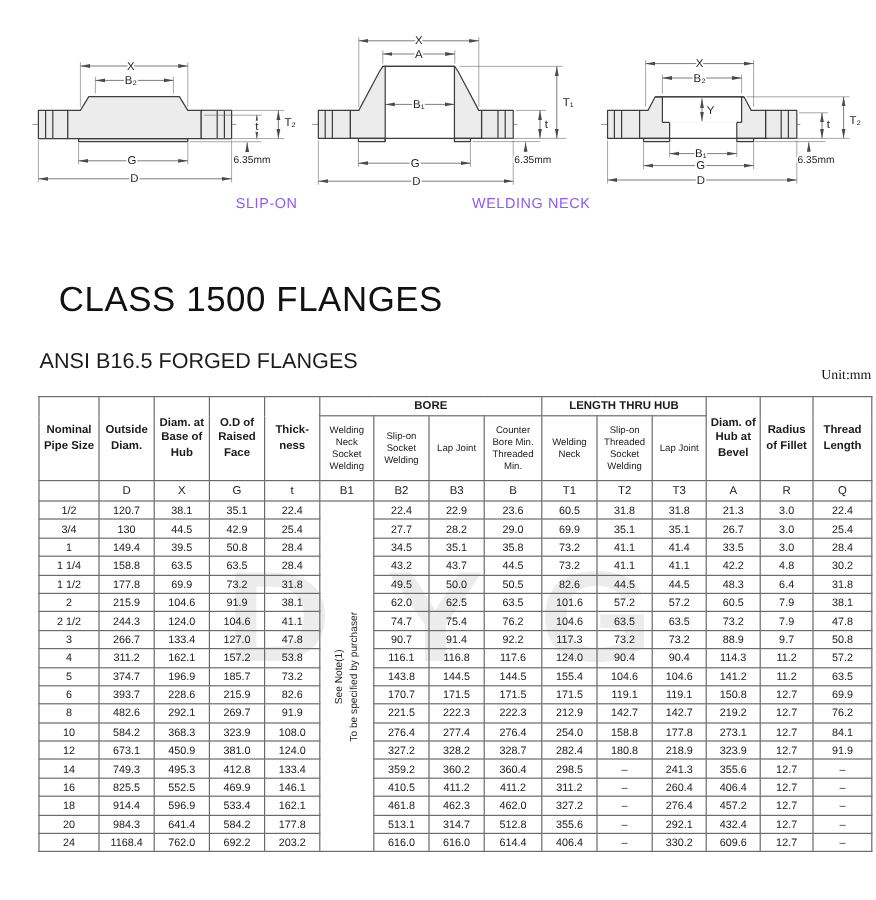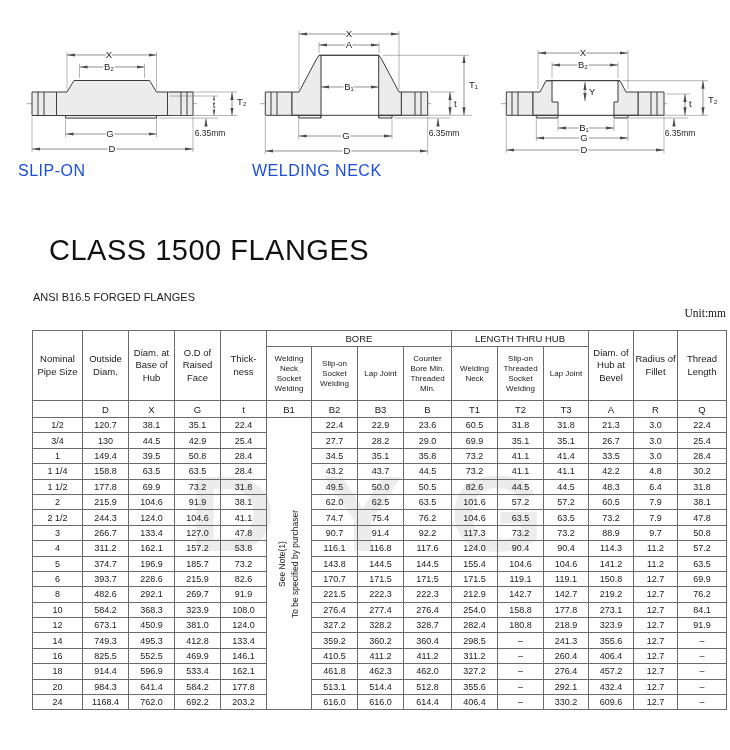--- a/index.html
+++ b/index.html
@@ -4,47 +4,47 @@
 <style>
   html,body{margin:0;padding:0;}
   body{
     width:730px;height:750px;position:relative;background:#fff;
     font-family:"Liberation Sans","DejaVu Sans",sans-serif;color:#1a1a1a;
     overflow:hidden;
   }
   
   .diagram{position:absolute;}
   .diagram svg{display:block;}
-  .caption{text-align:left;font-size:16px;letter-spacing:0.5px;color:#1d4ed8;margin-top:2px;}
+  .caption{text-align:right;font-size:12px;letter-spacing:0.5px;color:#8b5cf6;margin-top:2px;}
   .outline{fill:#ececec;stroke:#3c3c3c;stroke-width:1;stroke-linejoin:round;}
   .cut{fill:#ffffff;stroke:none;}
   .edge{stroke:#3c3c3c;stroke-width:1;fill:none;}
   .dimline{stroke:#4a4a4a;stroke-width:0.6;fill:none;}
   .extline{stroke:#6a6a6a;stroke-width:0.5;fill:none;}
   .cline{stroke:#555;stroke-width:0.5;fill:none;stroke-dasharray:7 2.5 1.5 2.5;}
   .dimtext{font-size:9.5px;fill:#1d1d1d;paint-order:stroke;stroke:#ffffff;stroke-width:3px;}
   .dimtext.small{font-size:8.5px;}
   
   .title-block{position:absolute;left:33px;top:218px;}
   .title-block h1{margin:16px;font-size:29px;font-weight:400;letter-spacing:0.5px;color:#111;}
-  .title-block .sub{margin-top:24px;font-size:11px;color:#1c1c1c;}
+  .title-block .sub{margin-top:24px;font-size:18px;color:#1c1c1c;}
   .unit{position:absolute;top:307px;right:4px;font-size:11.5px;color:#111;font-family:Liberation Serif, serif;}
   
   .wm{position:absolute;left:188px;top:452px;font-size:122px;font-weight:bold;
       color:#000;opacity:0.07;letter-spacing:46px;transform:scaleY(0.88);
       transform-origin:left top;z-index:0;pointer-events:none;}
   
   .table-wrap{position:absolute;left:32px;top:330px;width:694px;z-index:1;}
   table.spec{border-collapse:collapse;table-layout:fixed;width:694px;background:transparent;
              border:1.5px solid #4a4a4a;}
   table.spec th,table.spec td{
     border:1px solid #6b6b6b;text-align:center;vertical-align:middle;
     padding:0;font-weight:400;background:transparent;color:#1a1a1a;
   }
-  tr.group-row th{height:15px;font-size:9.5px;}
+  tr.group-row th{height:15px;font-size:9.5px;font-weight:bold;}
   tr.label-row th{height:53px;font-size:8px;line-height:1.25;}
   th.main-head{font-size:8.5px;line-height:1.3;}
   tr.letter-row td{height:16px;font-size:9.5px;}
   tr.data-row td{height:14.4px;font-size:9px;}
   td.note-cell{position:relative;}
   .note-inner{
     position:absolute;left:50%;top:50%;
     transform:translate(-50%,-50%) rotate(-90deg);
     white-space:nowrap;font-size:8.5px;line-height:1.55;text-align:center;color:#222;
   }
@@ -602,21 +602,21 @@
           <td>12.7</td>
           <td>–</td>
         </tr>
         <tr class="data-row">
           <td>20</td>
           <td>984.3</td>
           <td>641.4</td>
           <td>584.2</td>
           <td>177.8</td>
           <td>513.1</td>
-          <td>514.4</td>
+          <td>314.7</td>
           <td>512.8</td>
           <td>355.6</td>
           <td>–</td>
           <td>292.1</td>
           <td>432.4</td>
           <td>12.7</td>
           <td>–</td>
         </tr>
         <tr class="data-row">
           <td>24</td>

